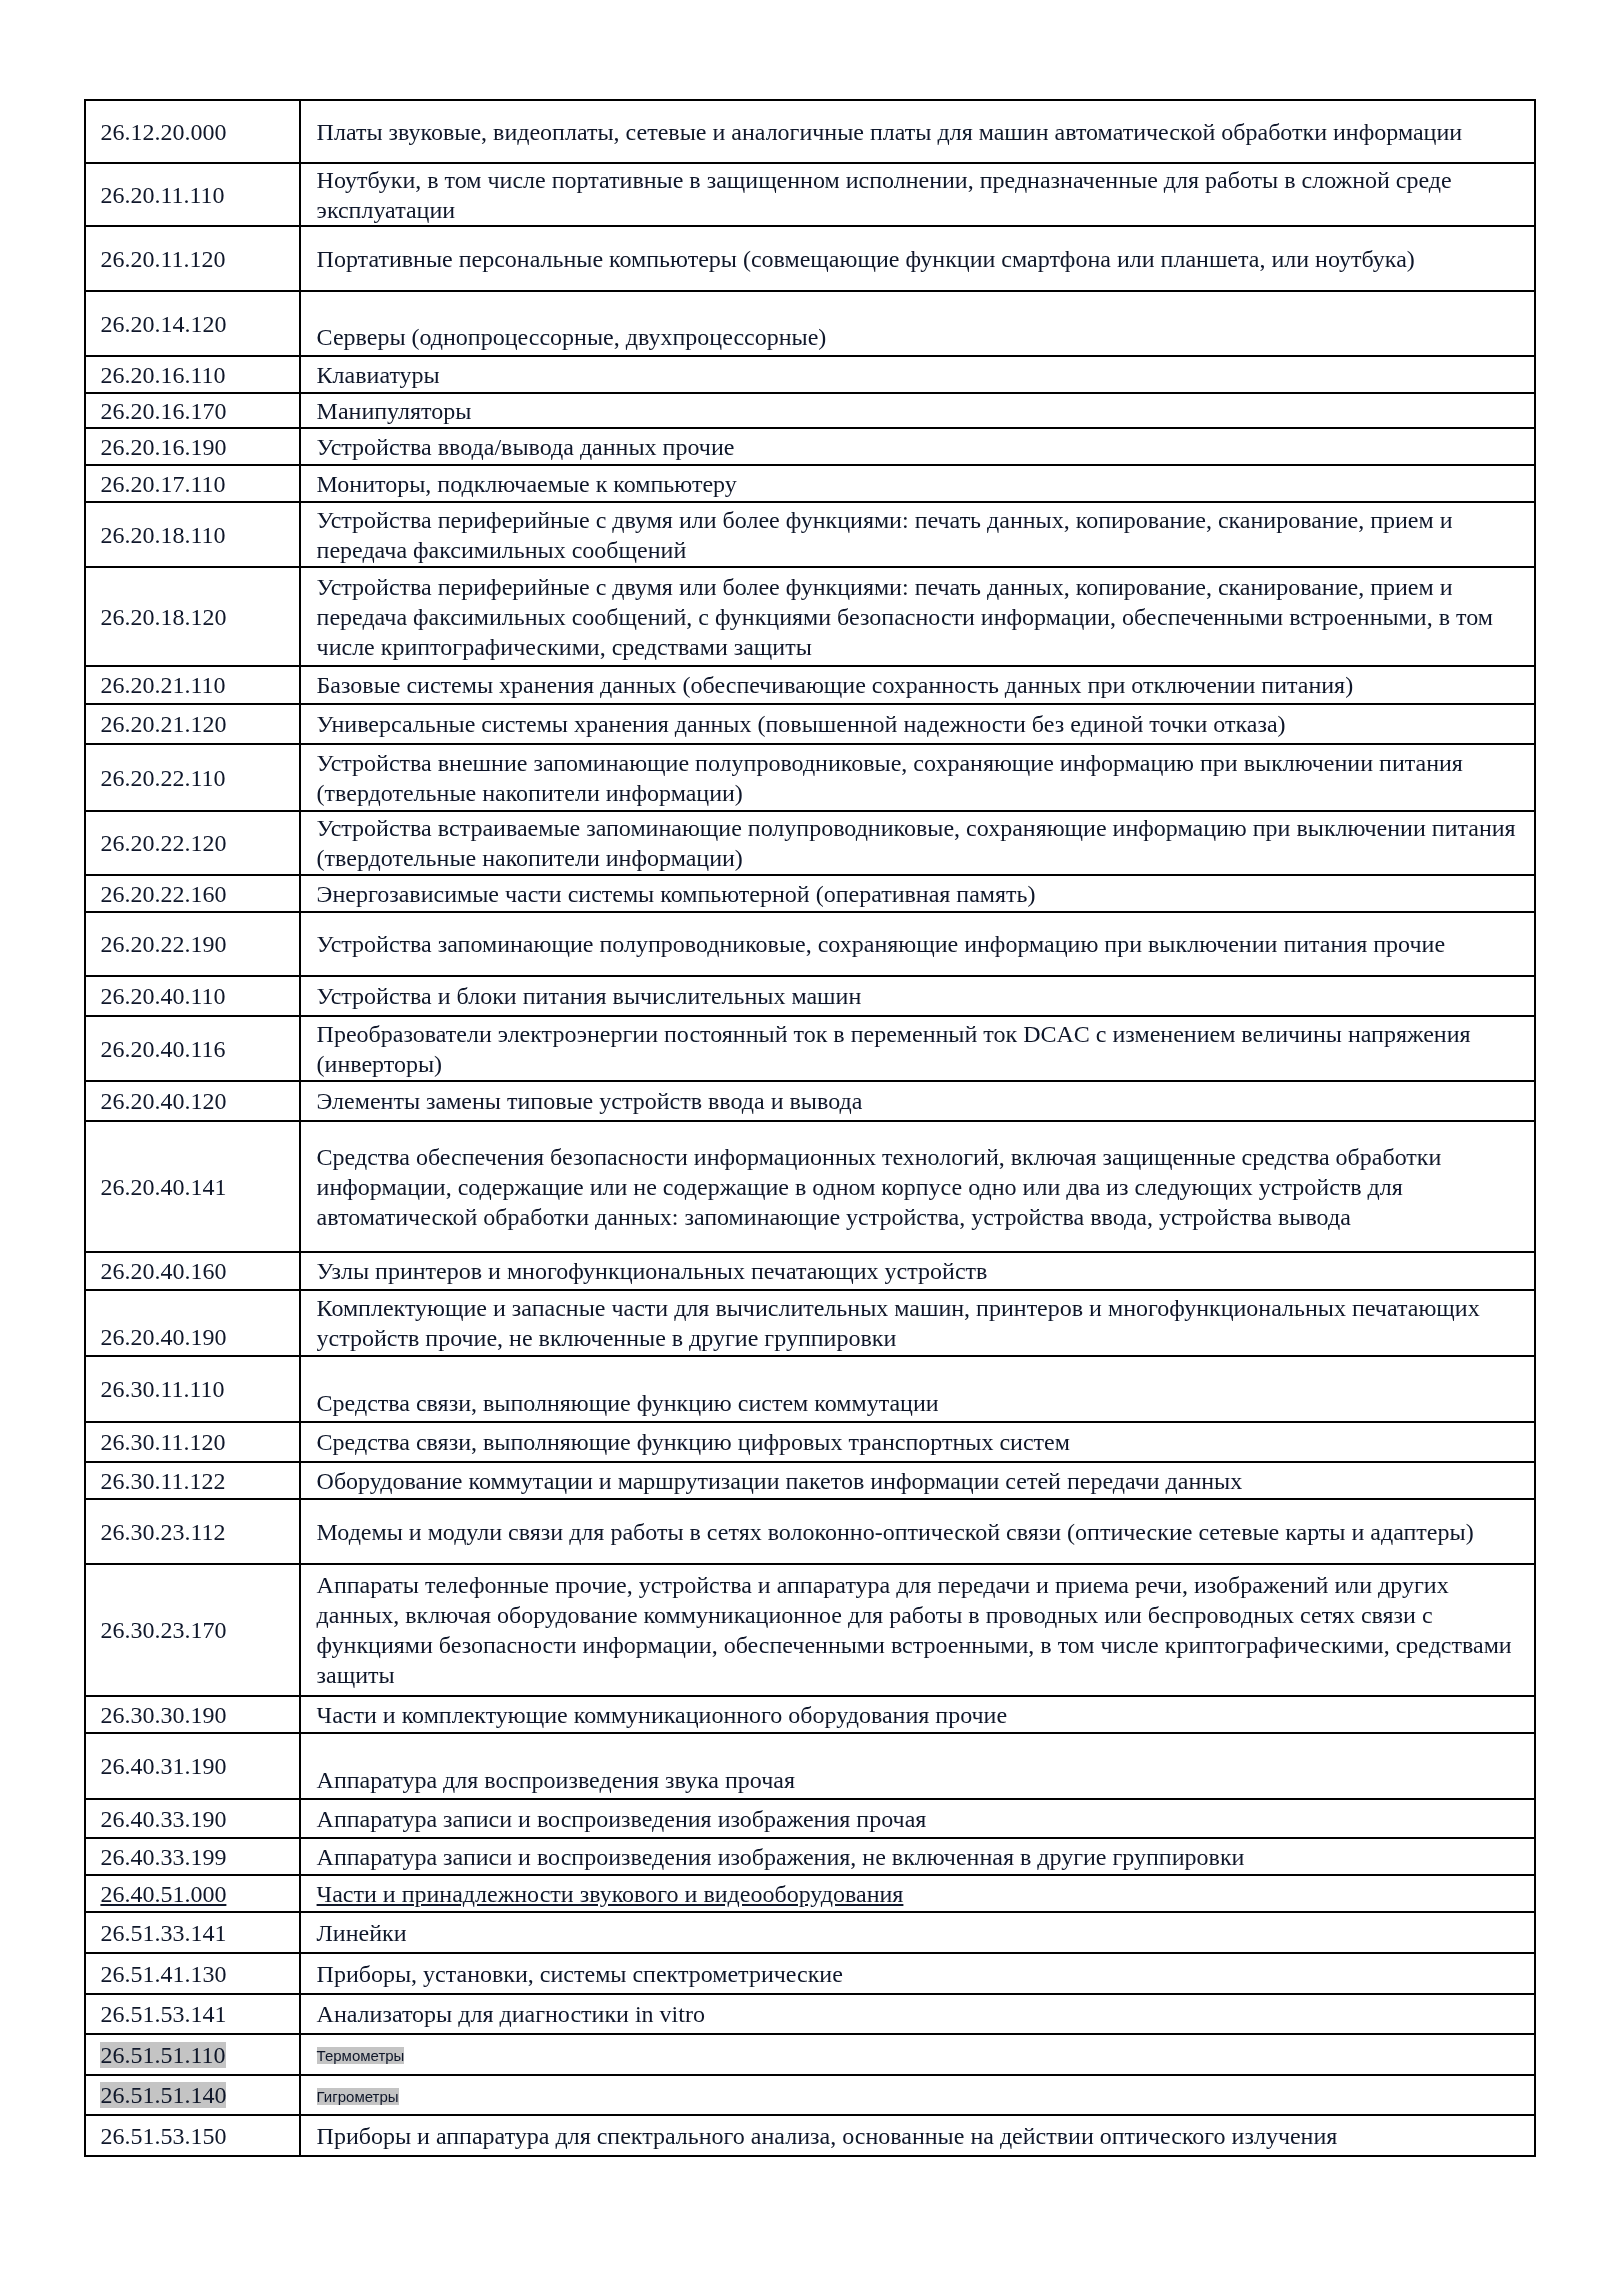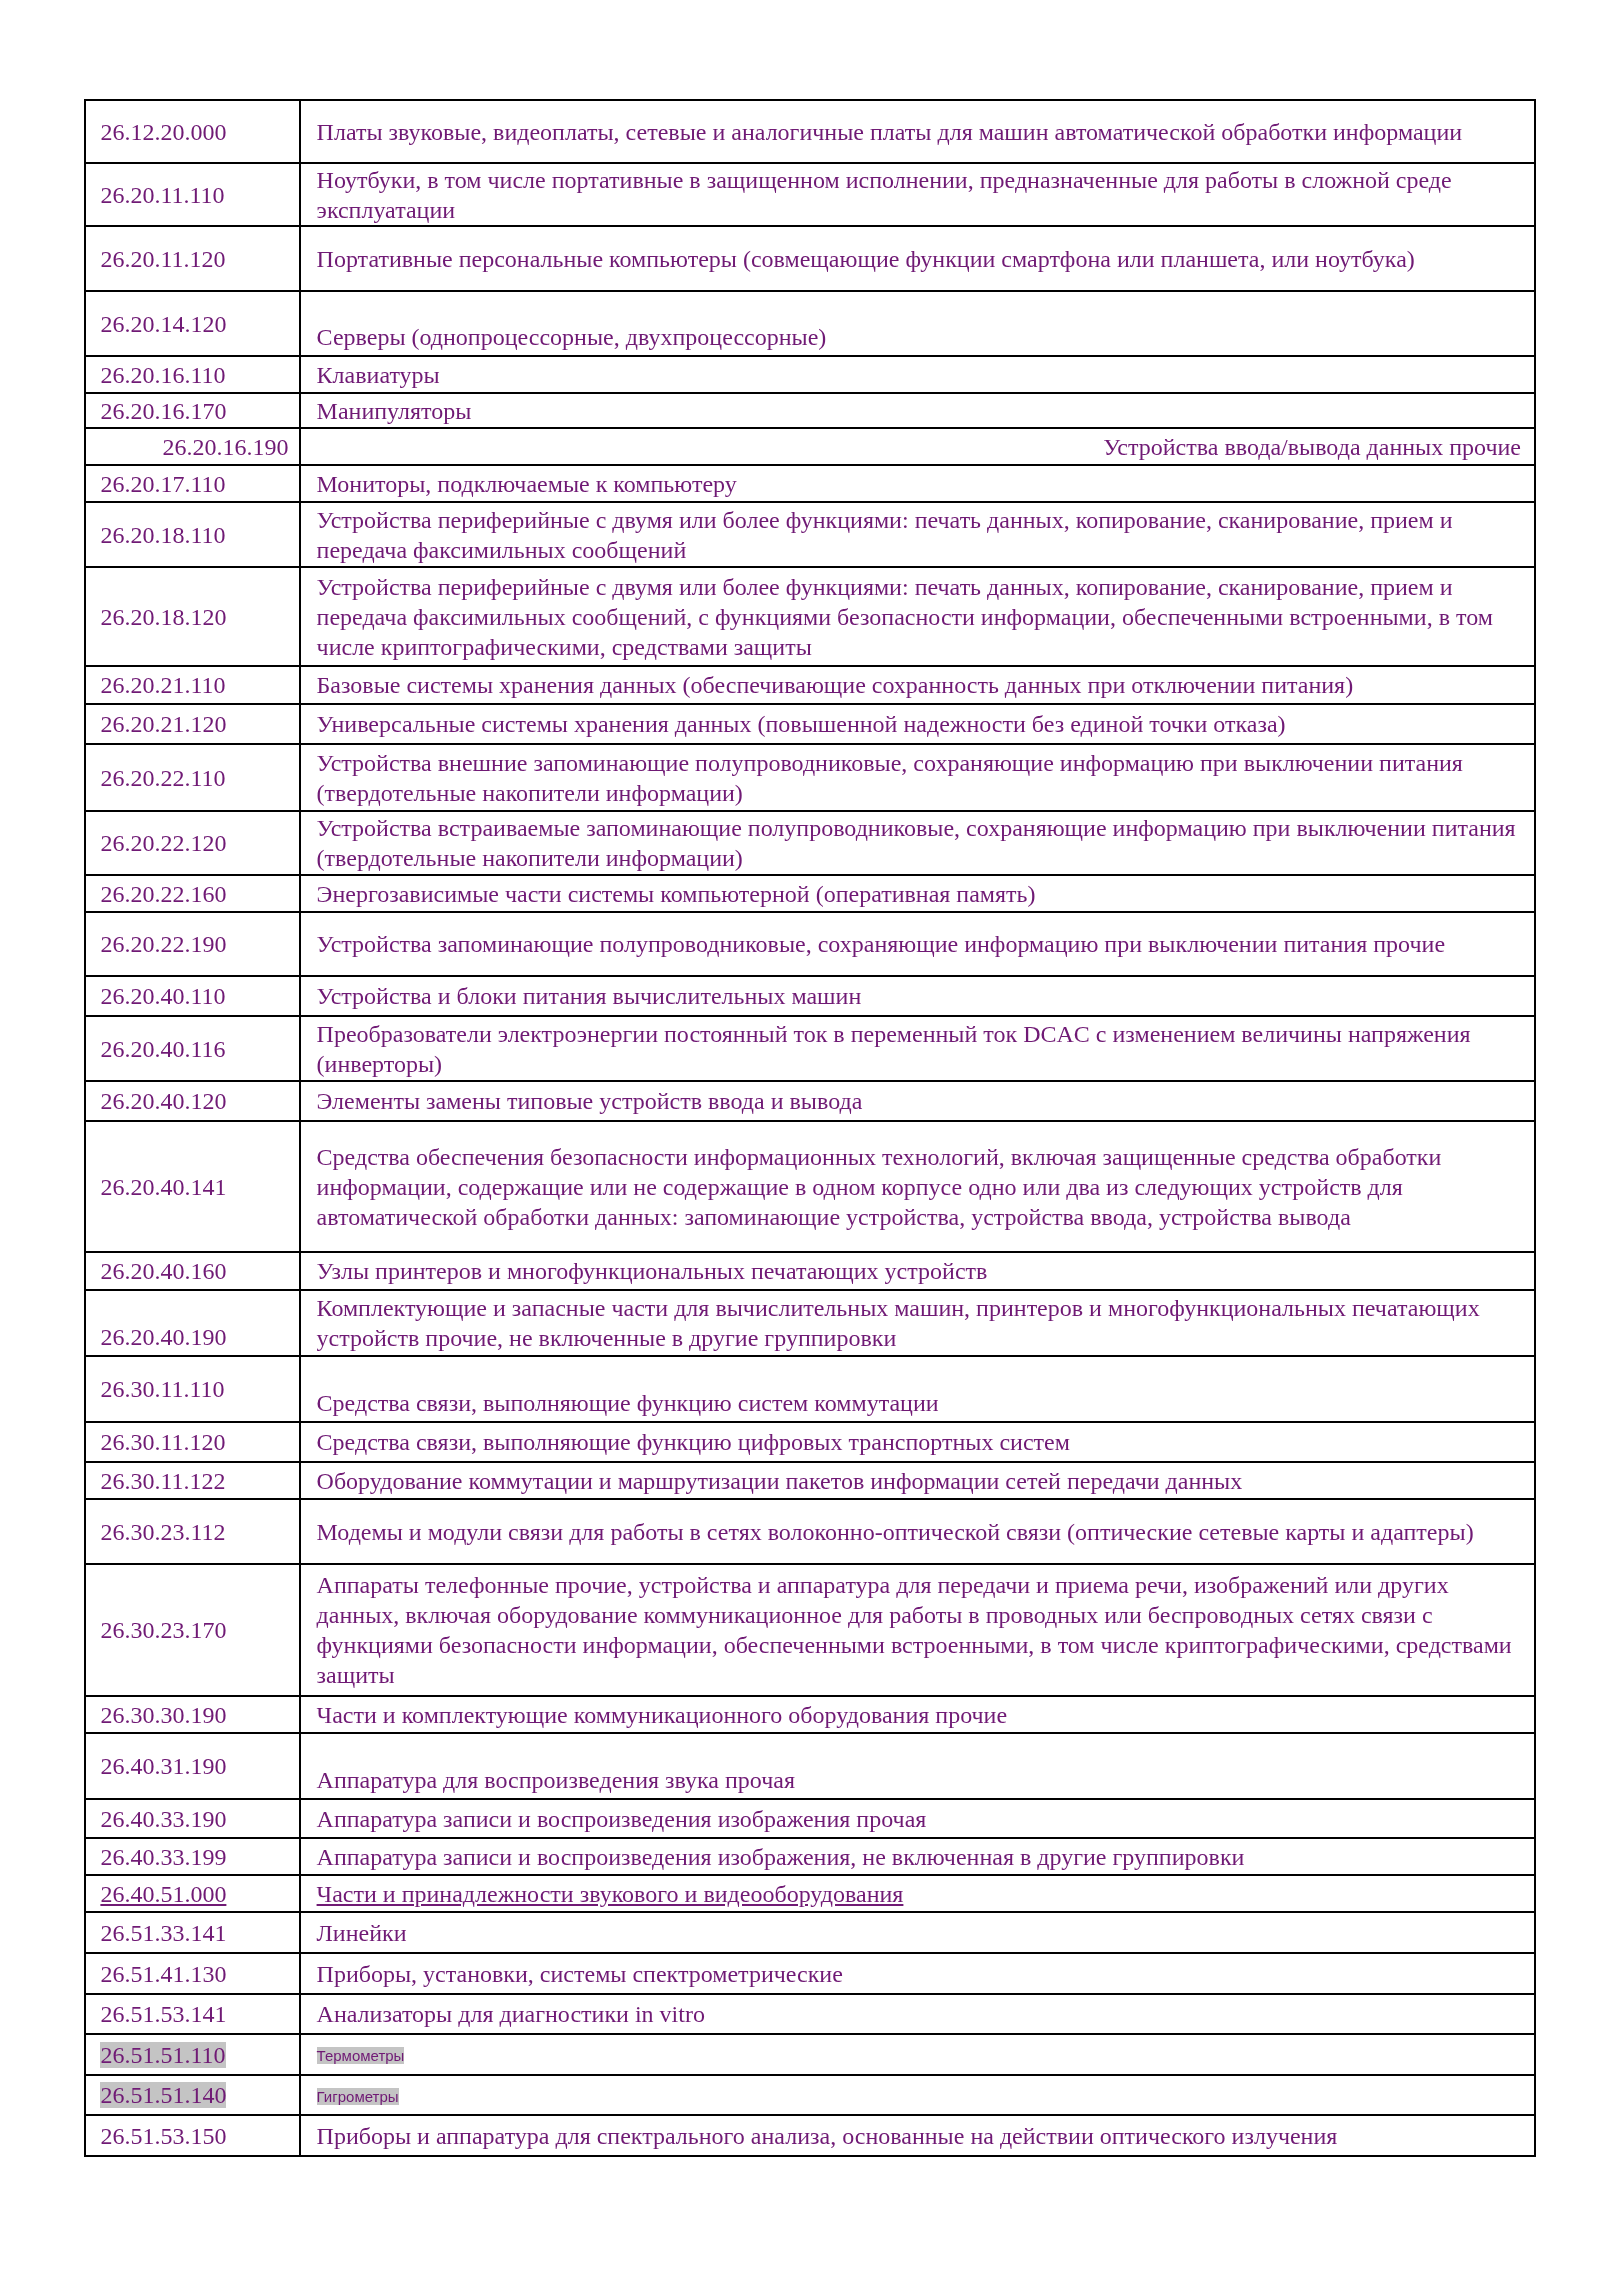--- a/index.html
+++ b/index.html
@@ -8,21 +8,21 @@
   table.codes {
     position: absolute;
     left: 84px;
     top: 99px;
     width: 1452px;
     border-collapse: collapse;
     table-layout: fixed;
     font-family: "Liberation Serif", "DejaVu Serif", serif;
     font-size: 24px;
     line-height: 30px;
-    color: #701a75;
+    color: #0f172a;
   }
   table.codes td {
     border: 2px solid #000;
     padding: 0 10.5px;
     vertical-align: middle;
   }
   table.codes td.code { width: 188px; padding-left: 14.4px; white-space: nowrap; }
   table.codes td.desc { padding-left: 15.7px; padding-right: 13px; }
   td.desc.bottom { vertical-align: bottom; padding-bottom: 2.6px; }
   .hl { background: #c4c4c4; }
@@ -51,21 +51,21 @@
           <td class="desc bottom"><span>Серверы (однопроцессорные, двухпроцессорные)</span></td>
         </tr>
         <tr style="height: 37px;">
           <td class="code"><span>26.20.16.110</span></td>
           <td class="desc"><span>Клавиатуры</span></td>
         </tr>
         <tr style="height: 35px;">
           <td class="code"><span>26.20.16.170</span></td>
           <td class="desc"><span>Манипуляторы</span></td>
         </tr>
-        <tr style="height: 37px; text-align: right;">
+        <tr style="height: 37px;">
           <td class="code"><span>26.20.16.190</span></td>
           <td class="desc"><span>Устройства ввода/вывода данных прочие</span></td>
         </tr>
         <tr style="height: 37px;">
           <td class="code"><span>26.20.17.110</span></td>
           <td class="desc"><span>Мониторы, подключаемые к компьютеру</span></td>
         </tr>
         <tr style="height: 65px; padding-left: 7px;">
           <td class="code"><span>26.20.18.110</span></td>
           <td class="desc"><span>Устройства периферийные с двумя или более функциями: печать данных, копирование, сканирование, прием и передача факсимильных сообщений</span></td>

